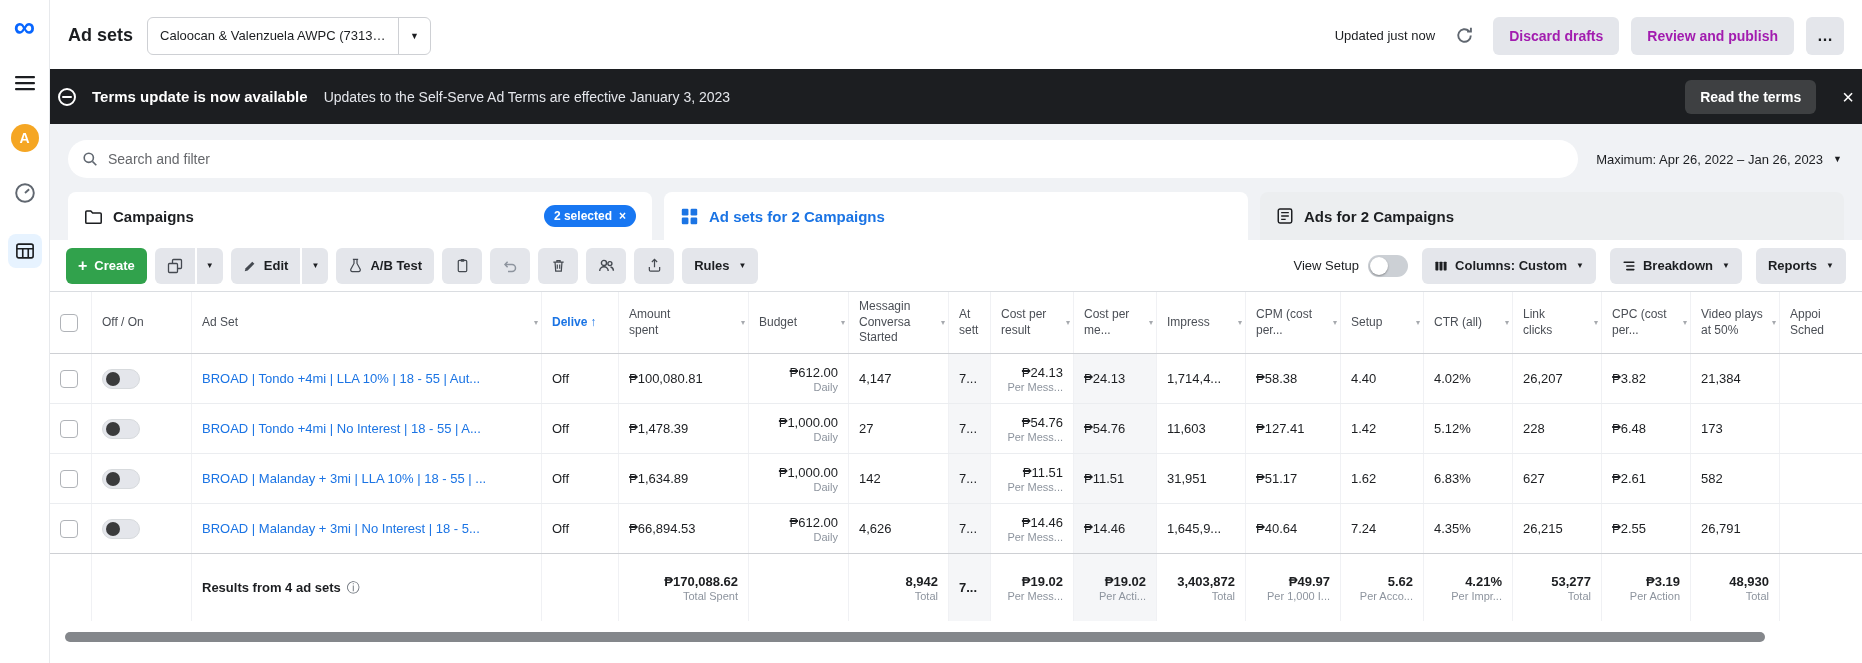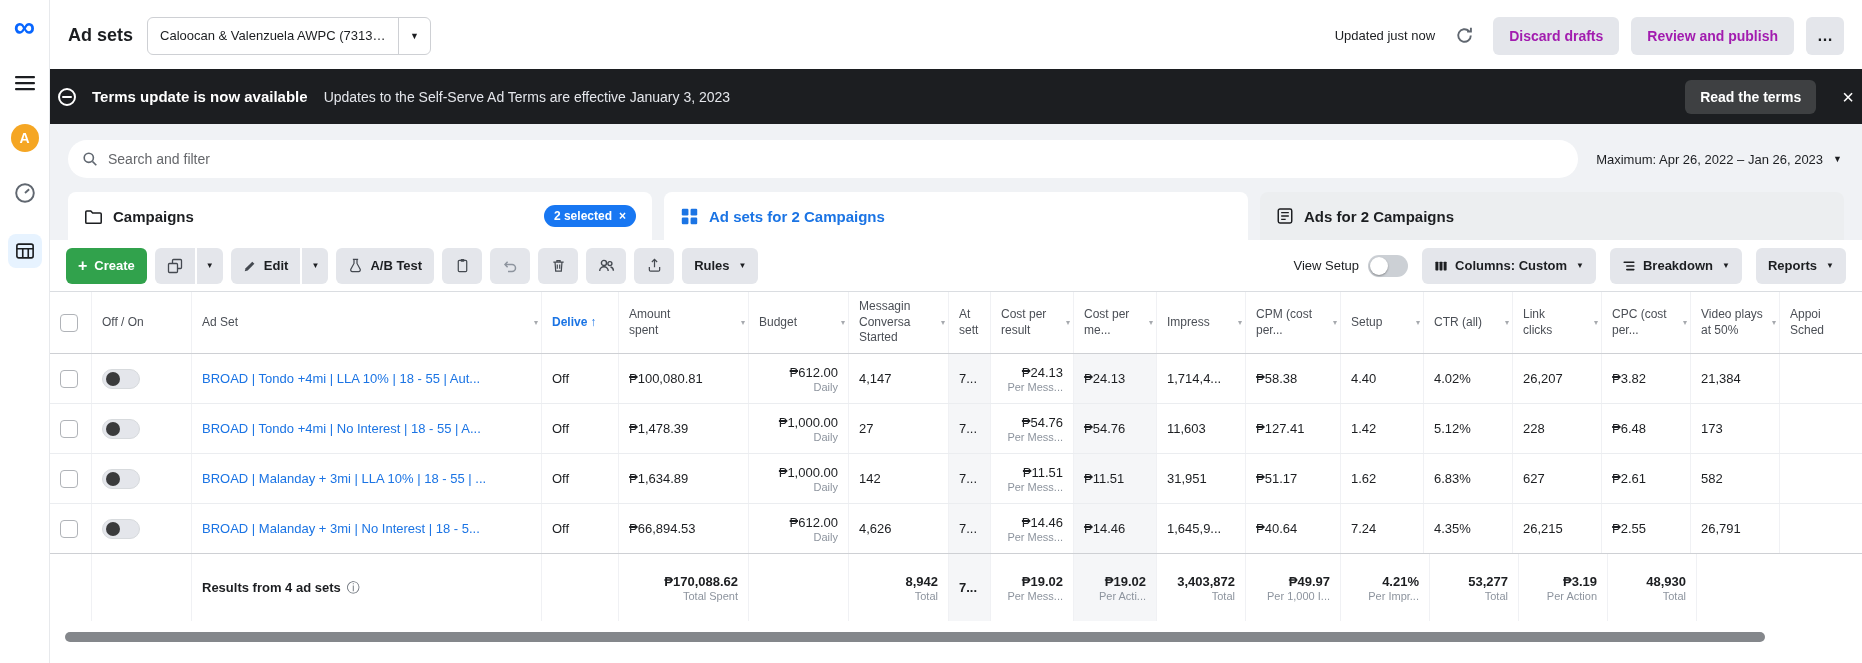--- a/index.html
+++ b/index.html
@@ -645,20 +645,24 @@
               <span class="sub">Per Acti...</span>
             </div>
           <div class="cell c10 num two">
               <span>3,403,872</span>
               <span class="sub">Total</span>
             </div>
           <div class="cell c11 num two">
               <span>₱49.97</span>
               <span class="sub">Per 1,000 I...</span>
             </div>
+          <div class="cell c12 num two">
+              <span>5.62</span>
+              <span class="sub">Per Acco...</span>
+            </div>
           <div class="cell c13 num two">
               <span>4.21%</span>
               <span class="sub">Per Impr...</span>
             </div>
           <div class="cell c14 num two">
               <span>53,277</span>
               <span class="sub">Total</span>
             </div>
           <div class="cell c15 num two">
               <span>₱3.19</span>

